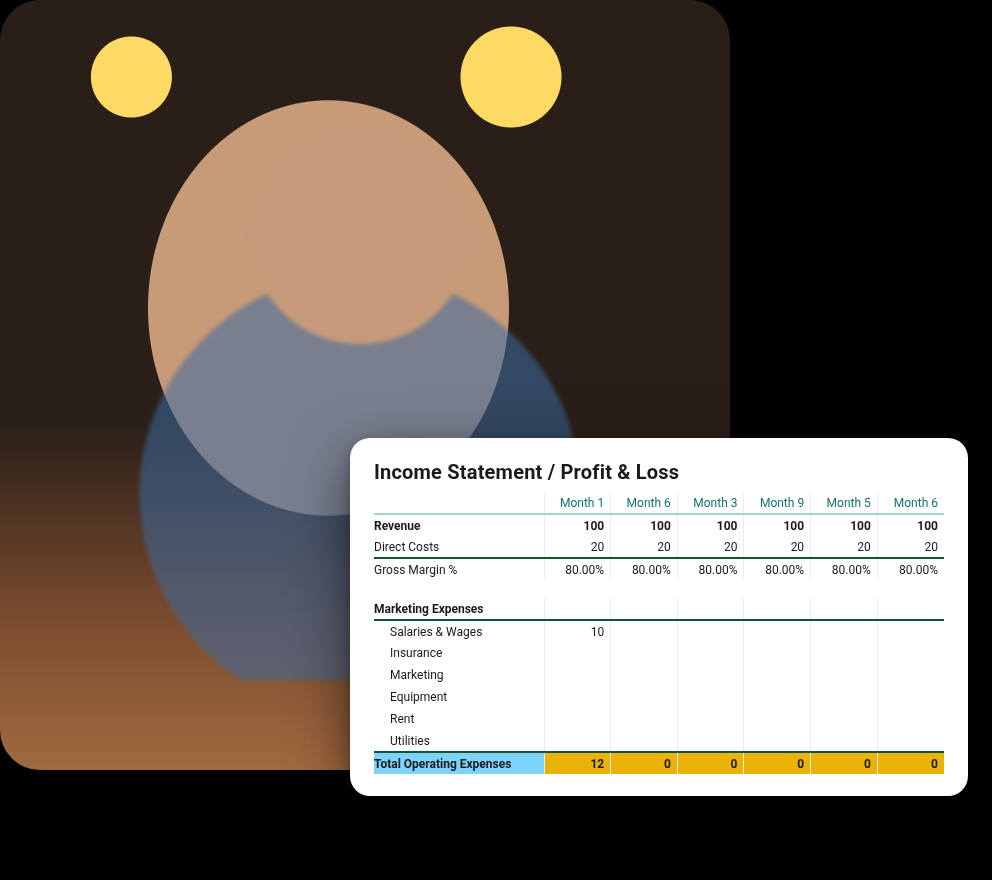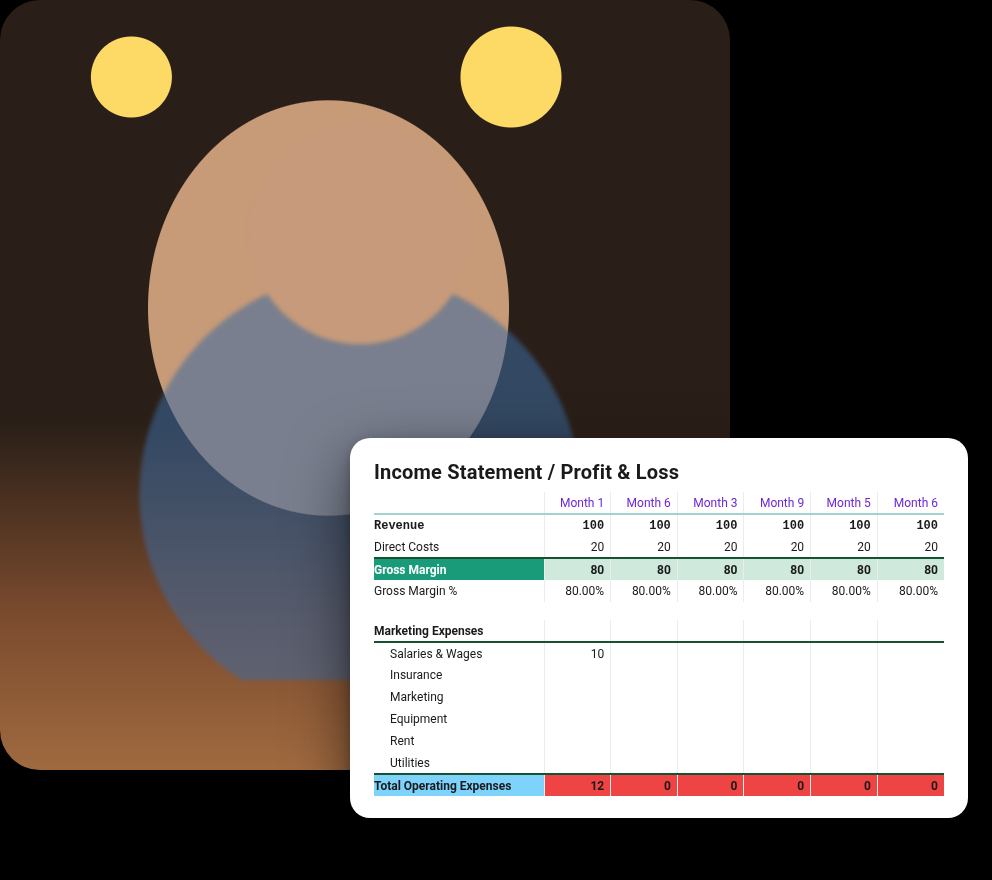--- a/index.html
+++ b/index.html
@@ -55,45 +55,45 @@
   table {
     width: 100%;
     border-collapse: collapse;
     font-size: 12px;
     table-layout: fixed;
   }
   col.label { width: 170px; }
   col.m { width: auto; }
 
   th, td { height: 22px; vertical-align: middle; }
-  th { font-weight: 400; color:#6d28d9; }
+  th { font-weight: 400; color:#0f766e; }
   td.label { text-align: left; padding-left: 0; }
   td.indent { padding-left: 16px; }
   td.num, th.num { text-align: right; padding-right: 6px; font-variant-numeric: tabular-nums; }
 
   thead th { text-align: right; padding-right: 6px; font-weight: 400; }
   thead th.first { text-align: left; }
 
   
   .rule-thin td, .rule-thin th { border-bottom: 2px solid #9fd4d3; }
   .rule-navy td, .rule-navy th { border-bottom: 2px solid #14532d; }
 
-  tr.bold td { font-weight: 700; font-family: Liberation Mono, monospace; }
+  tr.bold td { font-weight: 700; }
 
   
   tr.gm td.label {
     background: #199b7a; color: #fff; font-weight: 700;
   }
   tr.gm td.num {
     background: #cfe9dc; font-weight: 700; color:#1a1a1a;
   }
 
   
   tr.totop td.label { background: #7dd3fc; font-weight: 700; }
-  tr.totop td.num { background: #ef4444; font-weight: 700; }
+  tr.totop td.num { background: #eab308; font-weight: 700; }
 
   
   tbody td, thead th { border-right: 1px solid #ececec; }
   tbody td:last-child, thead th:last-child { border-right: none; }
 
   .spacer td { height: 18px; }
 
   .section td { font-weight: 700; }
 
 </style>
@@ -139,29 +139,20 @@
         </tr>
         <tr class="rule-navy">
           <td class="label">Direct Costs</td>
           <td class="num">20</td>
           <td class="num">20</td>
           <td class="num">20</td>
           <td class="num">20</td>
           <td class="num">20</td>
           <td class="num">20</td>
         </tr>
-        <tr class="gm">
-          <td class="label">Gross Margin</td>
-          <td class="num">80</td>
-          <td class="num">80</td>
-          <td class="num">80</td>
-          <td class="num">80</td>
-          <td class="num">80</td>
-          <td class="num">80</td>
-        </tr>
         <tr>
           <td class="label">Gross Margin %</td>
           <td class="num">80.00%</td>
           <td class="num">80.00%</td>
           <td class="num">80.00%</td>
           <td class="num">80.00%</td>
           <td class="num">80.00%</td>
           <td class="num">80.00%</td>
         </tr>
 

